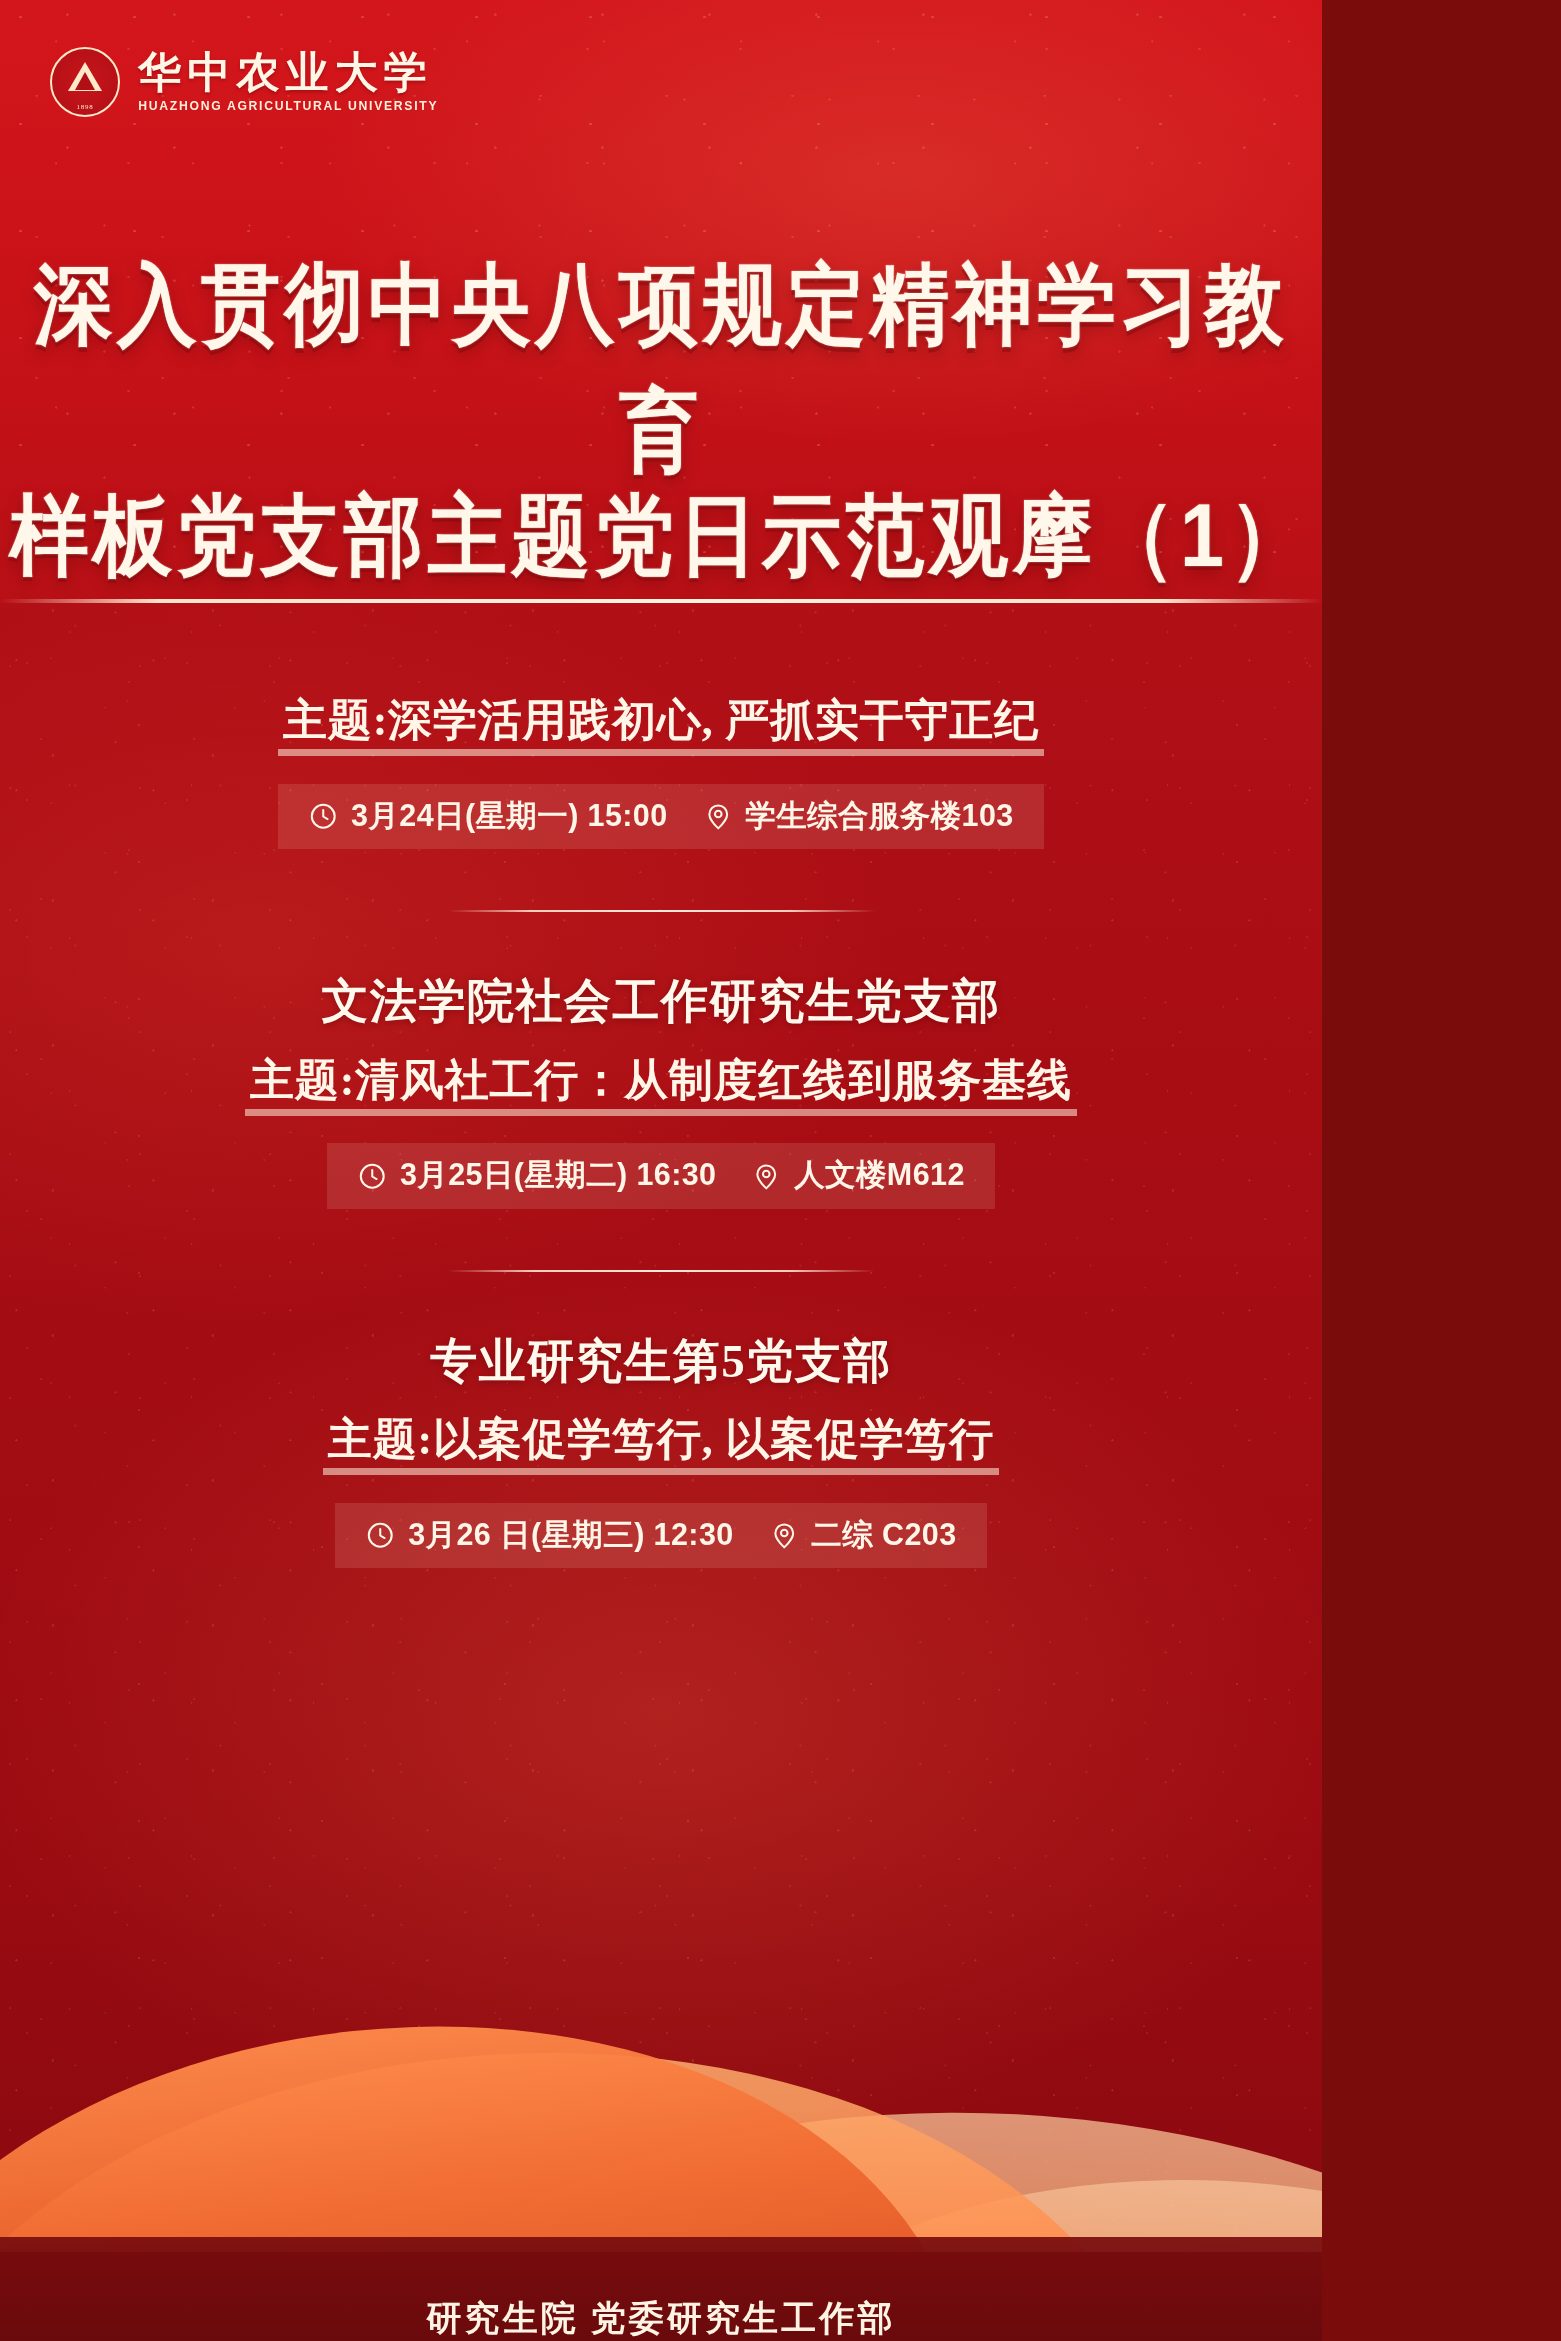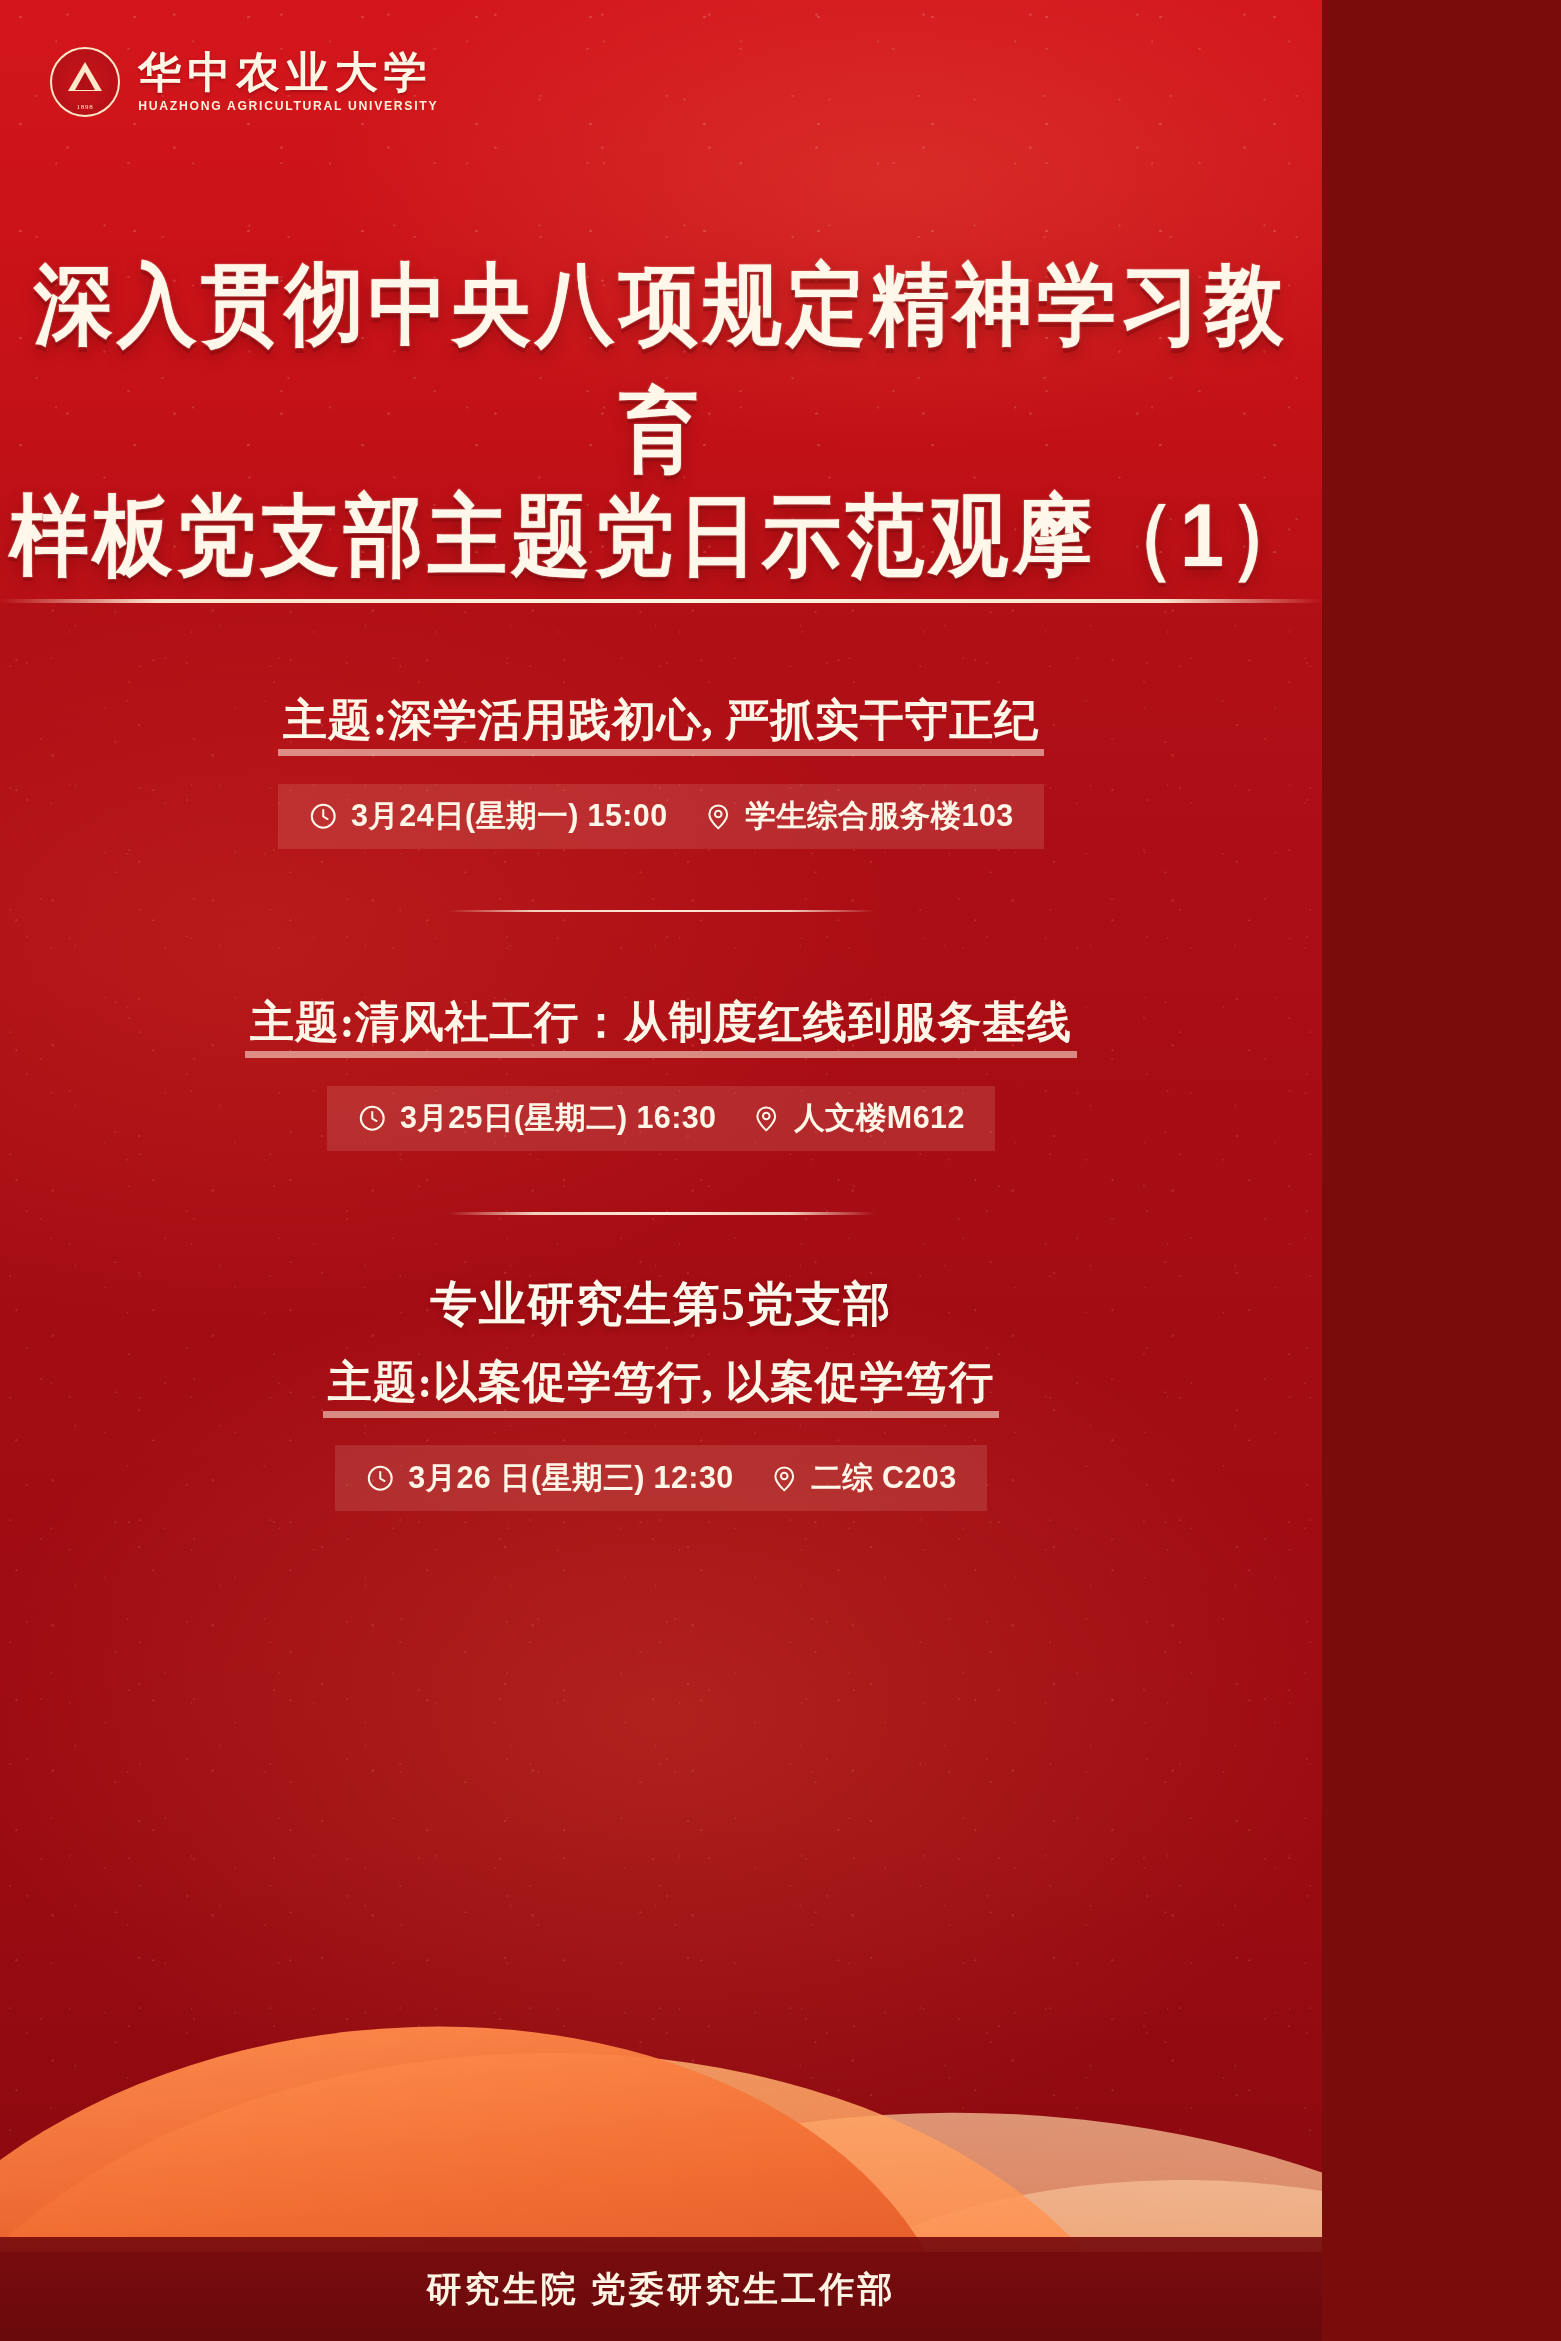--- a/index.html
+++ b/index.html
@@ -267,21 +267,21 @@
   }
 
   
   .footer {
     position: absolute;
     left: 0; right: 0;
     bottom: 0;
     height: 105px;
     background: linear-gradient(180deg, rgba(120,12,14,0.92) 0%, rgba(105,10,12,0.96) 100%);
     display: flex;
-    align-items: center;
+    align-items: flex-end;
     justify-content: center;
   }
   .footer-text {
     font-family: "Liberation Serif", serif;
     font-weight: 700;
     font-size: 35px;
     letter-spacing: 3.1px;
     color: #fff4e4;
   }
 </style>
@@ -333,20 +333,21 @@
             </svg>
           </span>
           <span>学生综合服务楼103</span>
         </span>
       </div>
     </div>
 
     <div class="divider"></div>
 
     <div class="session">
+      <div class="session-org">文法学院社会工作研究生党支部</div>
       <div class="session-theme">主题:清风社工行：从制度红线到服务基线</div>
       <div class="meta-bar">
         <span class="meta-item">
           <span class="meta-icon">
             <svg width="30.5" height="30.5" viewBox="0 0 24 24" fill="none" stroke="#fff6e8" stroke-width="1.6">
               <circle cx="12" cy="12" r="9"></circle>
               <path d="M12 7v5.2l3.4 2" stroke-linecap="round"></path>
             </svg>
           </span>
           <span>3月25日(星期二) 16:30</span>

